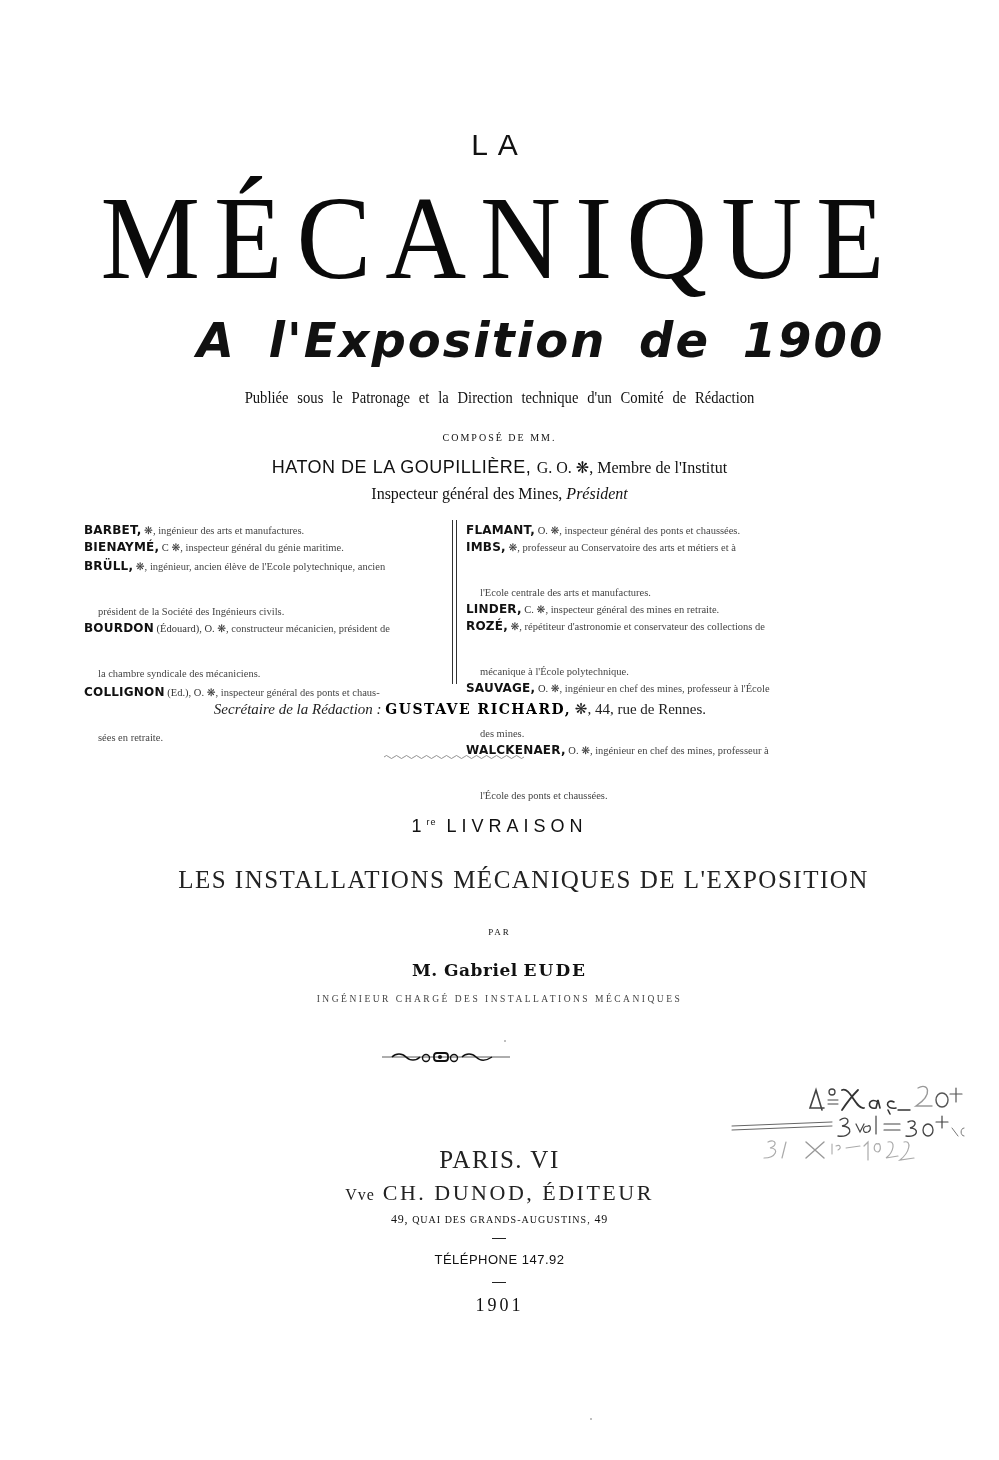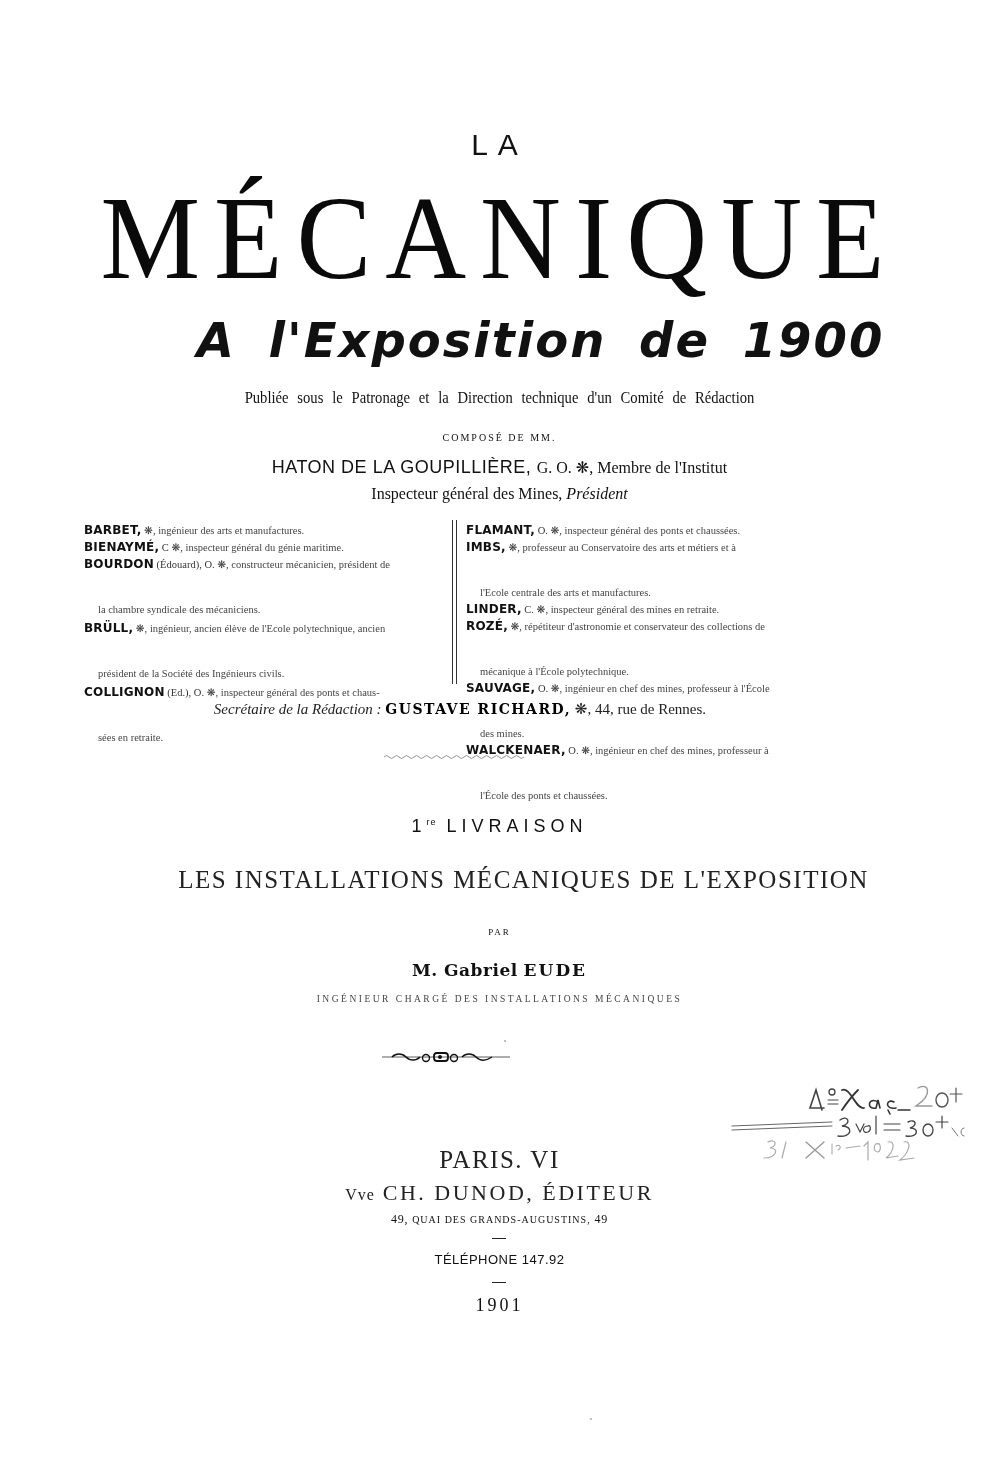--- a/index.html
+++ b/index.html
@@ -108,31 +108,31 @@
     <div class="member">
       <span class="name">BARBET,</span>
       <span>❋,</span>
       <span class="desc">ingénieur des arts et manufactures.</span>
     </div>
     <div class="member">
       <span class="name">BIENAYMÉ,</span>
       <span>C ❋,</span>
       <span class="desc">inspecteur général du génie maritime.</span>
     </div>
+    <div class="member" style="margin-top:6px">
+      <span class="name">BRÜLL,</span>
+      <span>❋,</span>
+      <span class="desc">ingénieur, ancien élève de l'Ecole polytechnique, ancien</span>
+      <span class="cont desc">président de la Société des Ingénieurs civils.</span>
+    </div>
     <div class="member">
       <span class="name">BOURDON</span>
       <span>(Édouard), O. ❋,</span>
       <span class="desc">constructeur mécanicien, président de</span>
       <span class="cont desc">la chambre syndicale des mécaniciens.</span>
-    </div>
-    <div class="member" style="margin-top:6px">
-      <span class="name">BRÜLL,</span>
-      <span>❋,</span>
-      <span class="desc">ingénieur, ancien élève de l'Ecole polytechnique, ancien</span>
-      <span class="cont desc">président de la Société des Ingénieurs civils.</span>
     </div>
     <div class="member" style="margin-top:6px">
       <span class="name">COLLIGNON</span>
       <span>(Ed.), O. ❋,</span>
       <span class="desc">inspecteur général des ponts et chaus-</span>
       <span class="cont desc">sées en retraite.</span>
     </div>
   </div>
 
   <div class="divider"></div>

